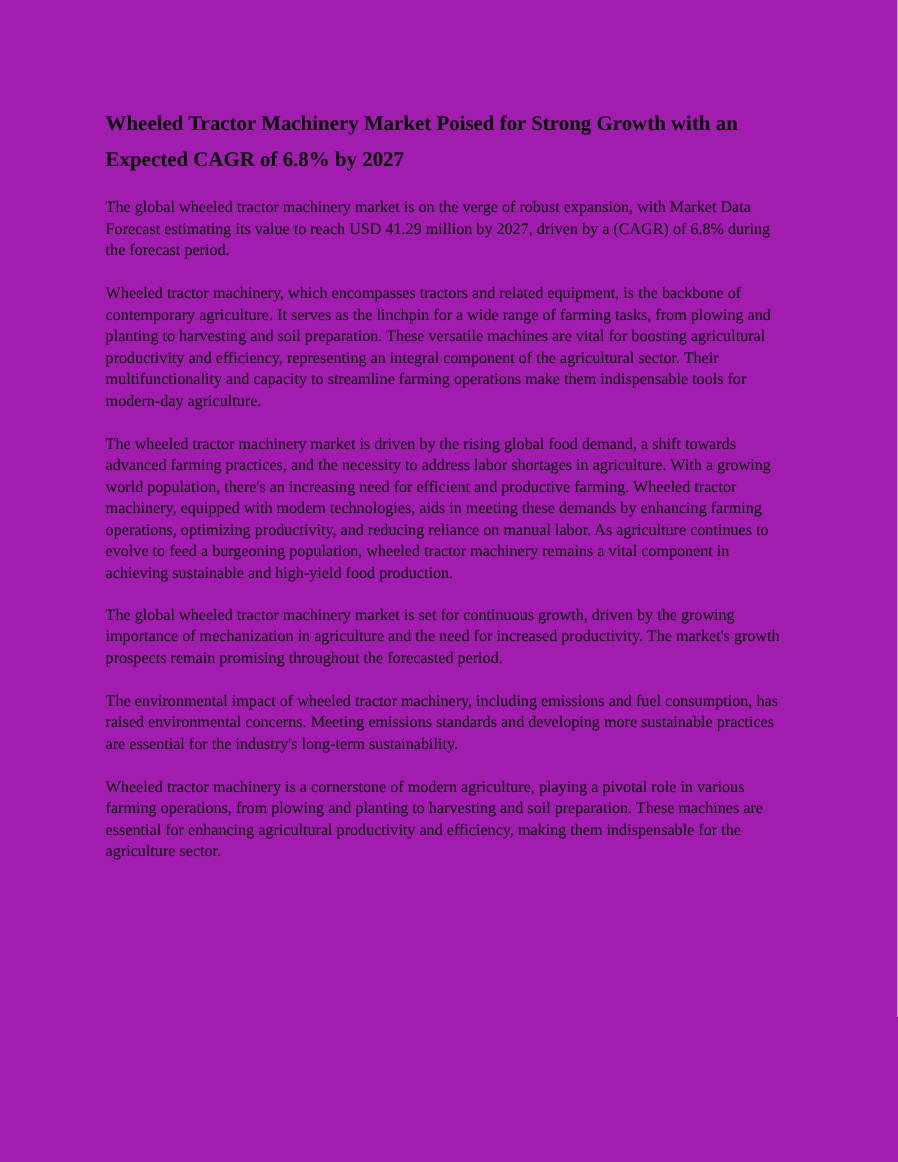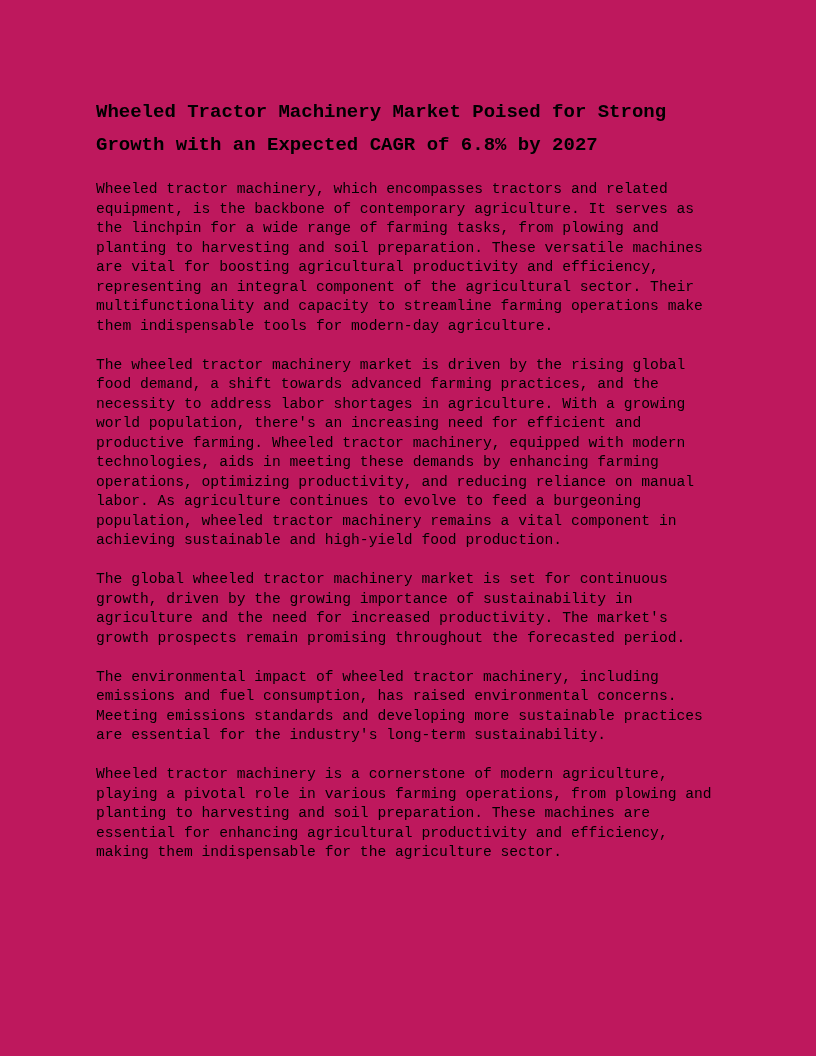--- a/index.html
+++ b/index.html
@@ -5,23 +5,23 @@
   html, body {
     margin: 0;
     padding: 0;
     background: #ffffff;
   }
   .page {
     position: relative;
     width: 816px;
     height: 1056px;
     box-sizing: border-box;
-    background: #be185d;
+    background: #a21caf;
     padding: 96px 96px 96px 96px;
-    font-family: Liberation Mono, monospace;
+    font-family: Liberation Serif, serif;
     color: #000000;
     overflow: hidden;
   }
   .doc-title {
     font-size: 19px;
     line-height: 33px;
     font-weight: 700;
     margin: 0 0 18px 0;
     letter-spacing: 0;
   }
@@ -37,25 +37,26 @@
     font-weight: 700;
     margin: 21px 0 0 0;
   }
 </style>
 </head>
 <body>
 
 <div class="page">
   <h1 class="doc-title">Wheeled Tractor Machinery Market Poised for Strong Growth with an Expected CAGR of 6.8% by 2027</h1>
 
+  <p class="doc-paragraph">The global wheeled tractor machinery market is on the verge of robust expansion, with Market Data Forecast estimating its value to reach USD 41.29 million by 2027, driven by a (CAGR) of 6.8% during the forecast period.</p>
 
   <p class="doc-paragraph">Wheeled tractor machinery, which encompasses tractors and related equipment, is the backbone of contemporary agriculture. It serves as the linchpin for a wide range of farming tasks, from plowing and planting to harvesting and soil preparation. These versatile machines are vital for boosting agricultural productivity and efficiency, representing an integral component of the agricultural sector. Their multifunctionality and capacity to streamline farming operations make them indispensable tools for modern-day agriculture.</p>
 
   <p class="doc-paragraph">The wheeled tractor machinery market is driven by the rising global food demand, a shift towards advanced farming practices, and the necessity to address labor shortages in agriculture. With a growing world population, there's an increasing need for efficient and productive farming. Wheeled tractor machinery, equipped with modern technologies, aids in meeting these demands by enhancing farming operations, optimizing productivity, and reducing reliance on manual labor. As agriculture continues to evolve to feed a burgeoning population, wheeled tractor machinery remains a vital component in achieving sustainable and high-yield food production.</p>
 
-  <p class="doc-paragraph">The global wheeled tractor machinery market is set for continuous growth, driven by the growing importance of sustainability in agriculture and the need for increased productivity. The market's growth prospects remain promising throughout the forecasted period.</p>
+  <p class="doc-paragraph">The global wheeled tractor machinery market is set for continuous growth, driven by the growing importance of mechanization in agriculture and the need for increased productivity. The market's growth prospects remain promising throughout the forecasted period.</p>
 
   <p class="doc-paragraph">The environmental impact of wheeled tractor machinery, including emissions and fuel consumption, has raised environmental concerns. Meeting emissions standards and developing more sustainable practices are essential for the industry's long-term sustainability.</p>
 
   <p class="doc-paragraph">Wheeled tractor machinery is a cornerstone of modern agriculture, playing a pivotal role in various farming operations, from plowing and planting to harvesting and soil preparation. These machines are essential for enhancing agricultural productivity and efficiency, making them indispensable for the agriculture sector.</p>
 
 
 </div>
 
 </body></html>

